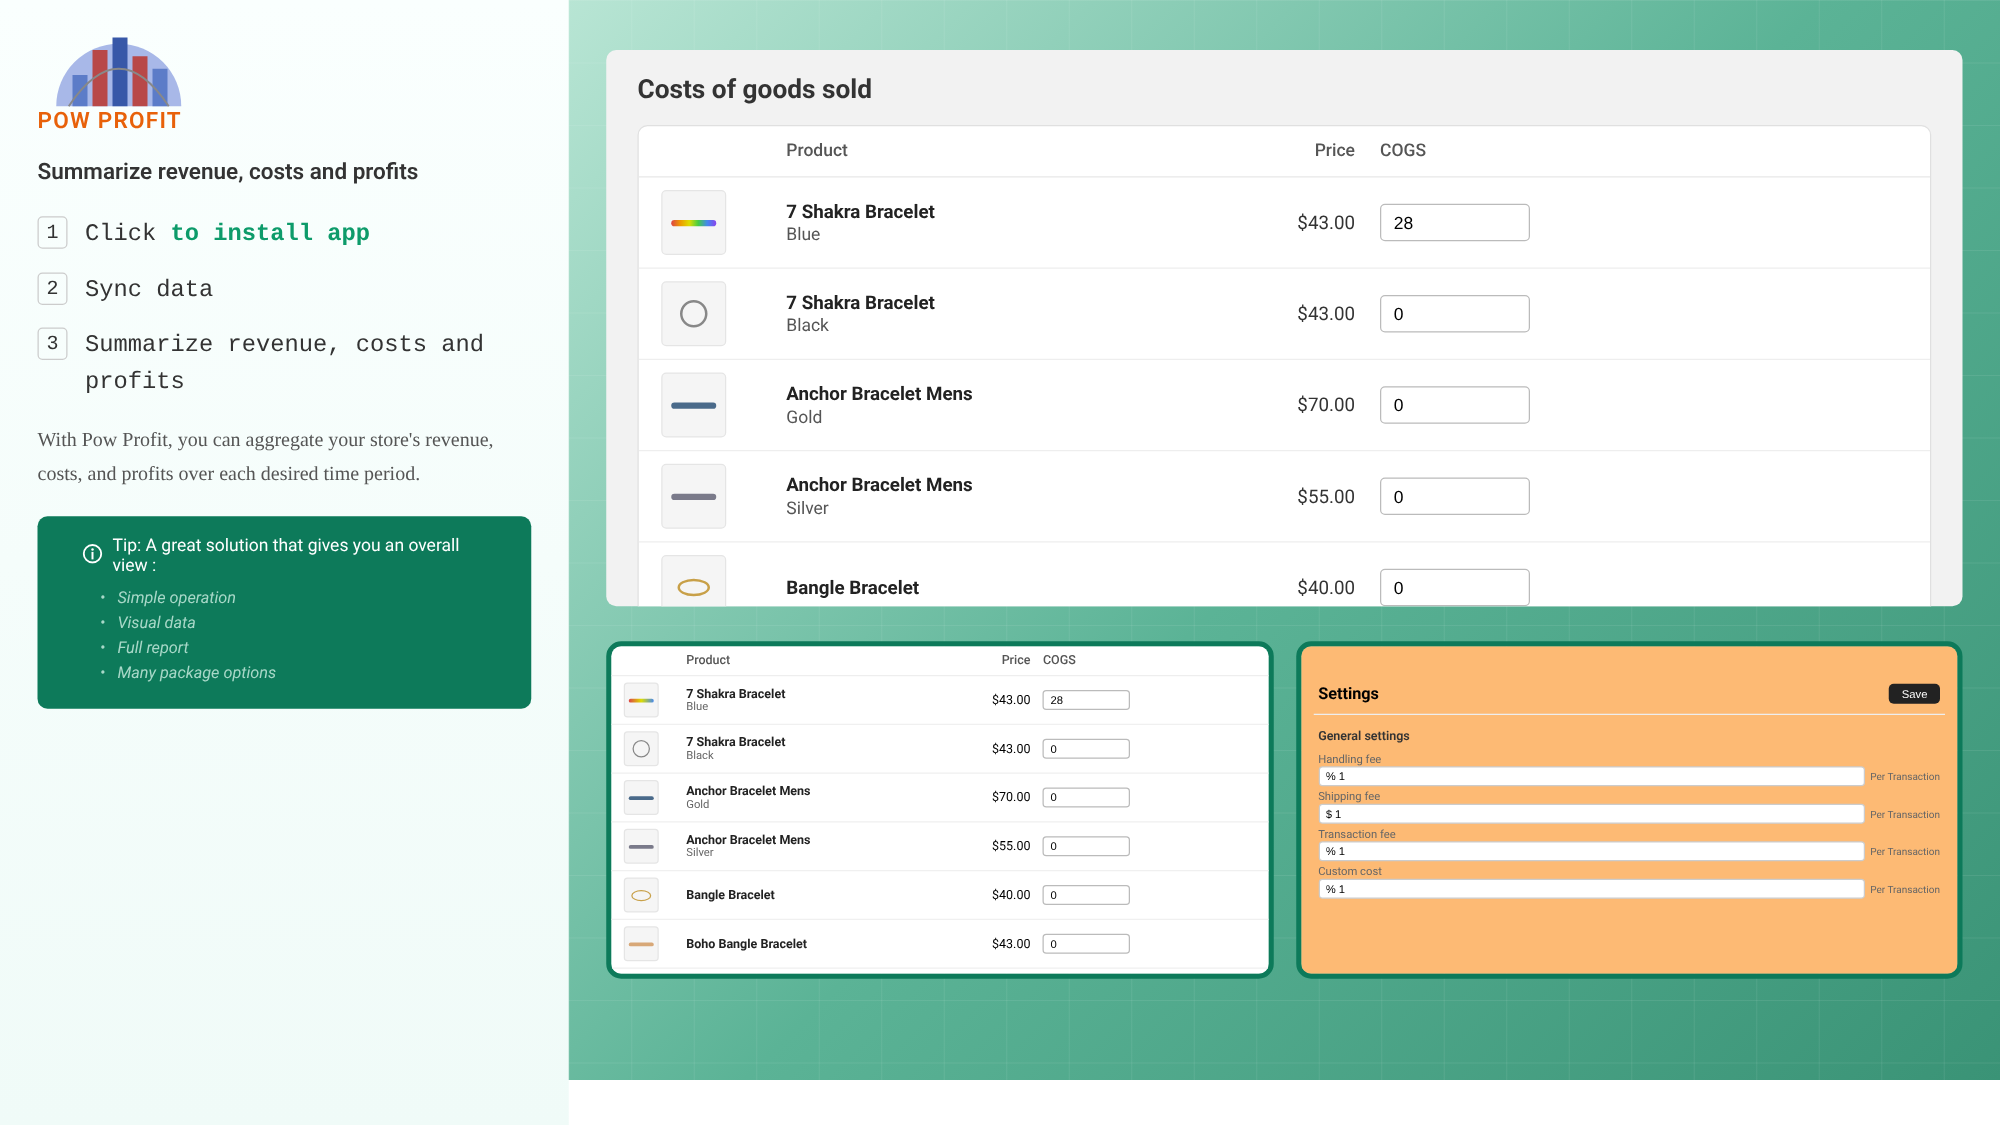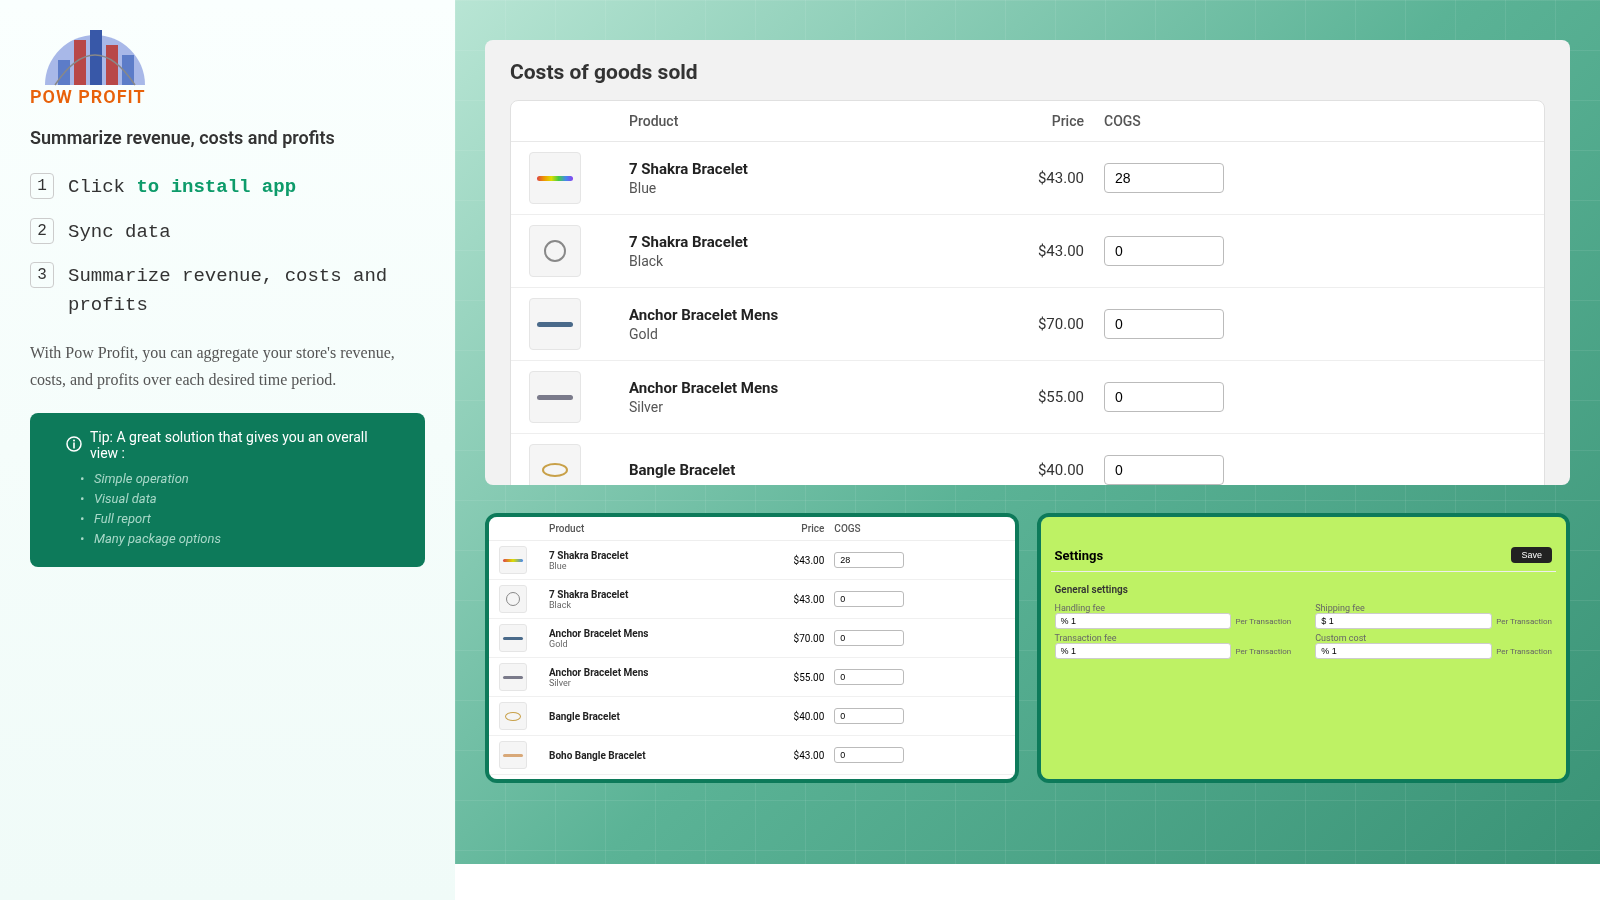--- a/index.html
+++ b/index.html
@@ -62,26 +62,26 @@
 .mini-row { display: flex; align-items: center; padding: 5px 10px; border-bottom: 1px solid #f0f0f0; }
 .mini-row .mc-img { width: 50px; }
 .mini-row .mc-prod { flex: 1; }
 .mini-row .mc-price { width: 50px; text-align: right; }
 .mini-row .mc-cogs { width: 90px; padding-left: 10px; }
 .mini-pimg { width: 28px; height: 28px; background: #f5f5f5; border: 1px solid #e5e5e5; border-radius: 3px; display:flex;align-items:center;justify-content:center; }
 .mini-pname { font-weight: 700; color: #222; }
 .mini-pvar { color: #666; font-size: 9px; }
 .mini-input { width: 70px; padding: 2px 5px; border: 1px solid #bbb; border-radius: 3px; font-size: 9px; }
 
-.settings-panel { background: #bef264; height: 100%; padding: 30px 10px 10px; font-size: 11px; }
+.settings-panel { background: #fdba74; height: 100%; padding: 30px 10px 10px; font-size: 11px; }
 .settings-hdr { display: flex; justify-content: space-between; align-items: center; padding: 0 4px 8px; border-bottom: 1px solid #eee; margin-bottom: 10px;}
 .settings-hdr h3 { font-size: 13px; font-weight: 700; }
 .save-btn { background: #222; color: #fff; border: none; border-radius: 4px; padding: 3px 10px; font-size: 9px; }
 .gs-label { font-size: 10px; font-weight: 600; color: #333; padding: 2px 4px; margin-bottom: 6px; }
-.settings-grid { display: grid; grid-template-columns: 1fr 1fr; gap: 4px 24px; padding: 0 4px; }
+.settings-grid { display: grid; grid-template-columns: 1fr; gap: 4px 24px; padding: 0 4px; }
 .sfield-label { font-size: 9px; color: #666; }
 .sfield-row { display: flex; align-items: center; gap: 4px; }
 .sfield-row input { flex: 1; border: 1px solid #ccc; border-radius: 3px; padding: 2px 5px; font-size: 9px; width: 60px; }
 .sfield-row .per { font-size: 8px; color: #666; white-space: nowrap; }
 
 .bracelet-line { width: 36px; height: 5px; border-radius: 3px; }
 .bracelet-ring { width: 22px; height: 22px; border: 2px solid #888; border-radius: 50%; }
 </style>
 </head>
 <body>

